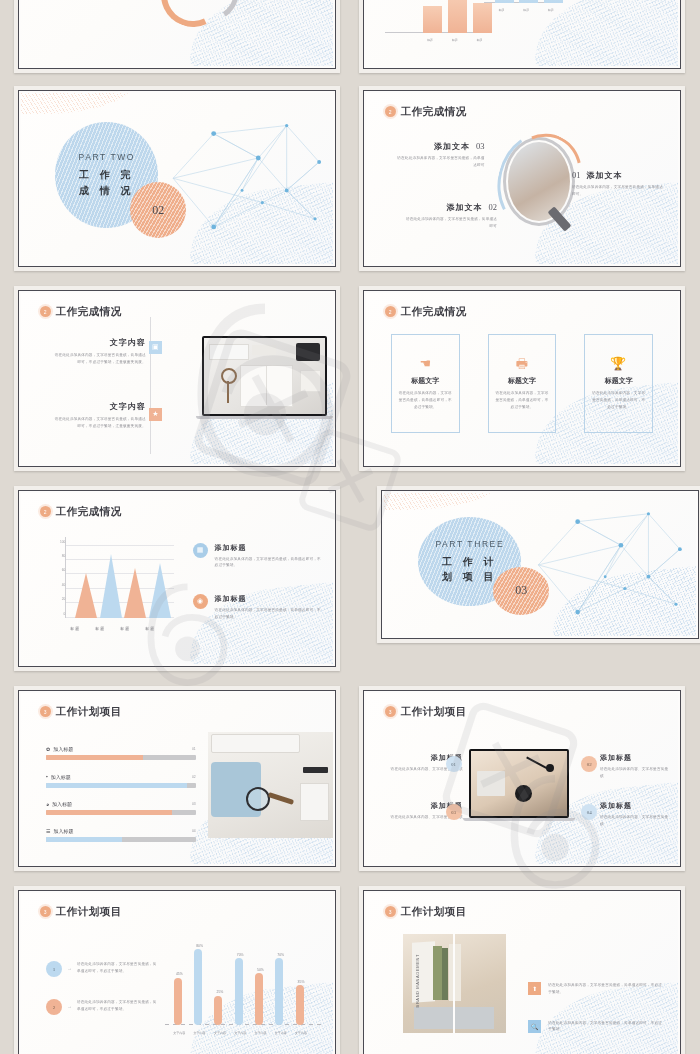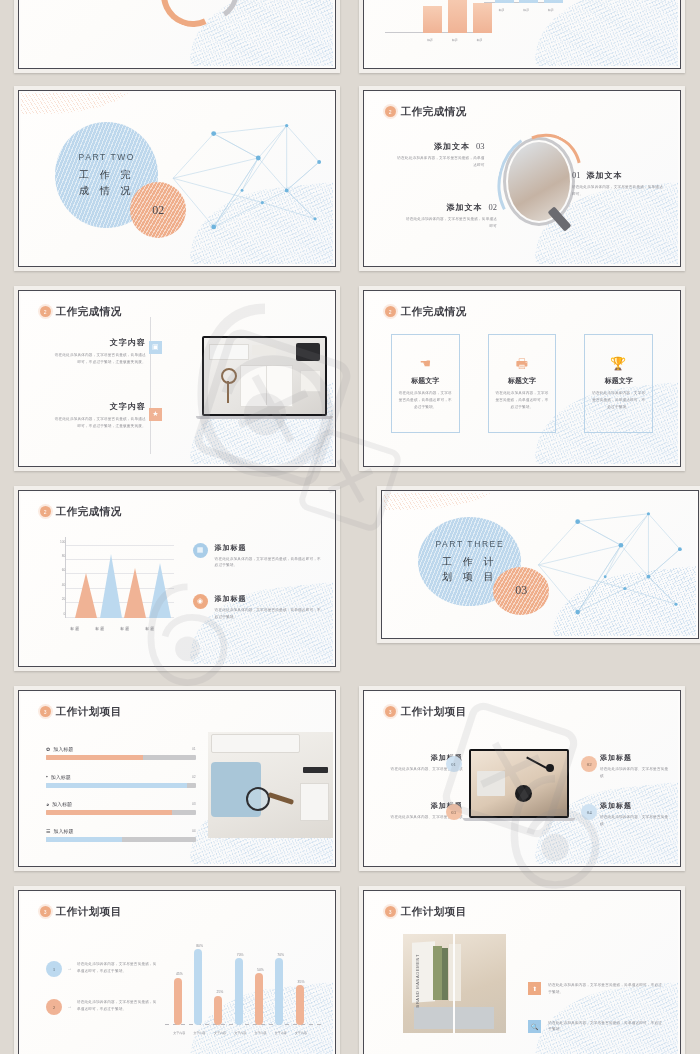--- a/index.html
+++ b/index.html
@@ -64,21 +64,21 @@
 
   
   .sec-circle{
     position:absolute;left:11%;top:17%;width:33%;height:62%;
     border-radius:50%;
     background:#bdd7ec;
     background-image:repeating-linear-gradient(112deg, rgba(255,255,255,.55) 0 1px, transparent 1px 3.2px);
     display:flex;flex-direction:column;align-items:center;justify-content:center;
   }
   .sec-eng{font-family:Liberation Sans, sans-serif;font-size:8.5px;color:#4c5a66;letter-spacing:1.6px;margin-bottom:5px;}
-  .sec-cn{font-size:10px;color:#353a40;font-weight:400;letter-spacing:4px;line-height:1.55;text-align:center;}
+  .sec-cn{font-size:10px;color:#353a40;font-weight:700;letter-spacing:4px;line-height:1.55;text-align:center;}
   .sec-num{
     position:absolute;left:35%;top:52%;width:18%;height:33%;
     border-radius:50%;background:#efae8b;
     background-image:repeating-linear-gradient(120deg, rgba(255,255,255,.55) 0 1px, transparent 1px 3px);
     display:flex;align-items:center;justify-content:center;
     font-family:"Liberation Serif",serif;font-size:12px;color:#4a4a50;
   }
   .net{position:absolute;right:2%;top:6%;width:52%;height:88%;}
 
   

